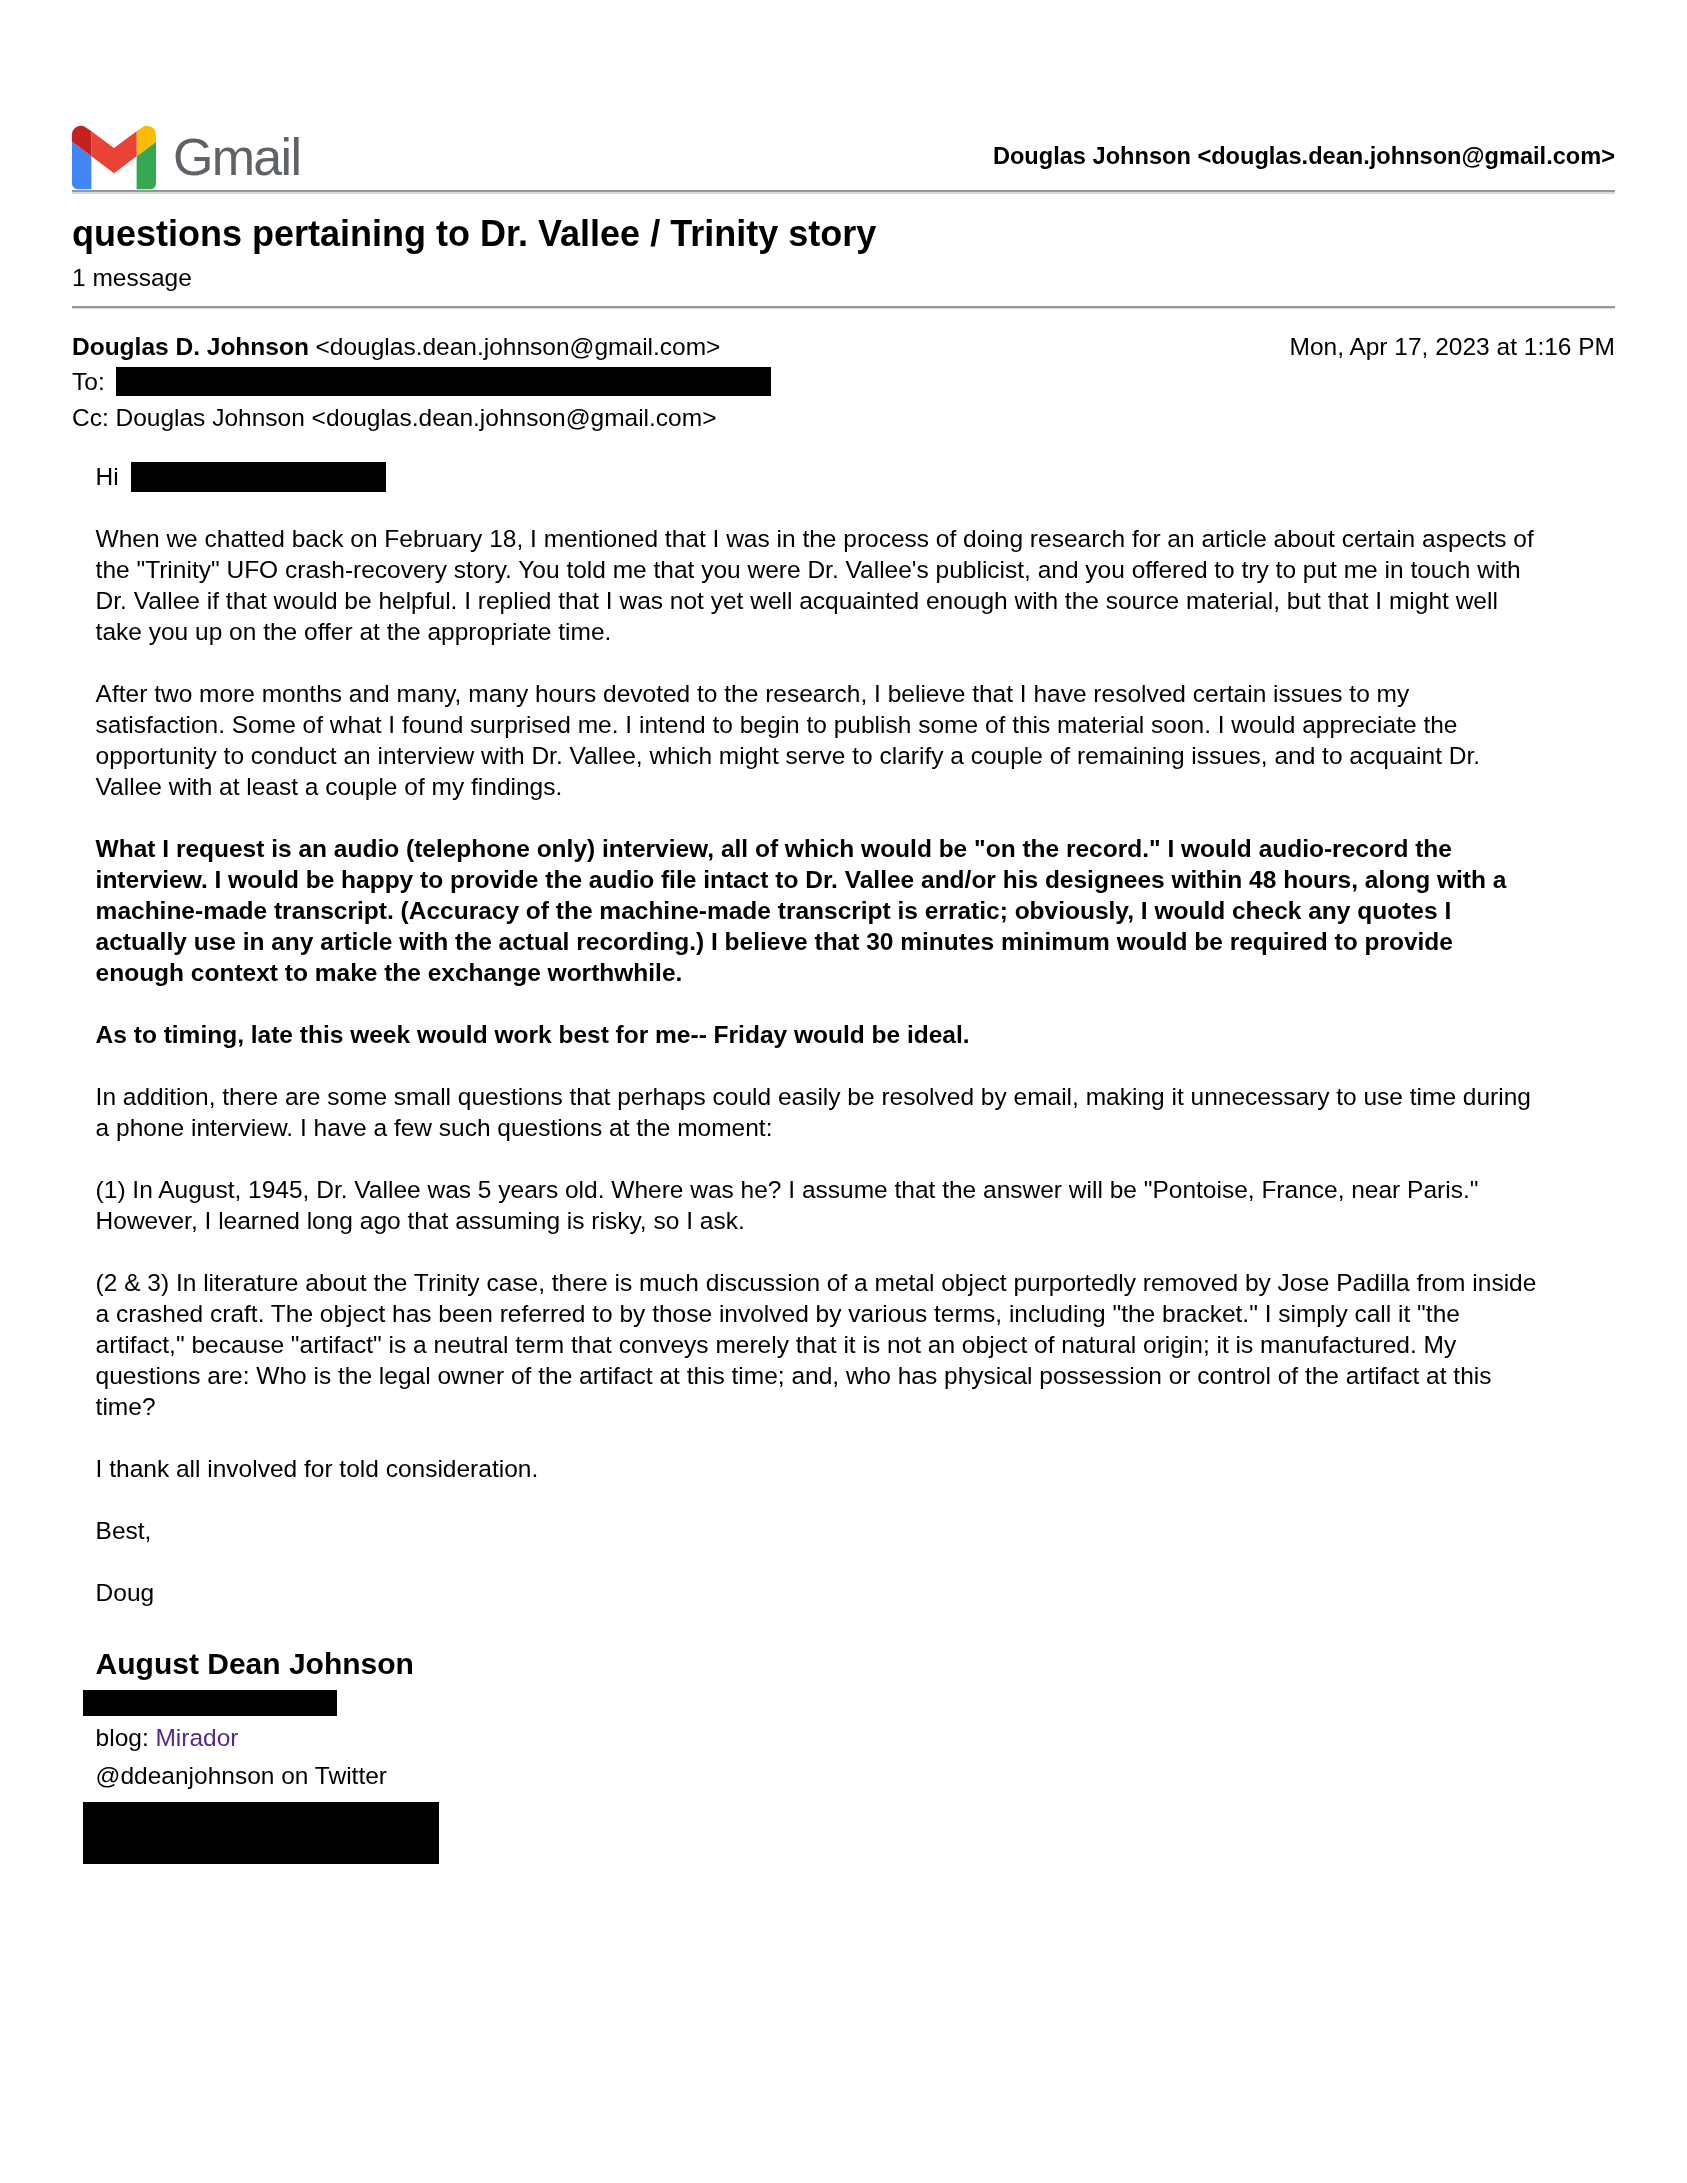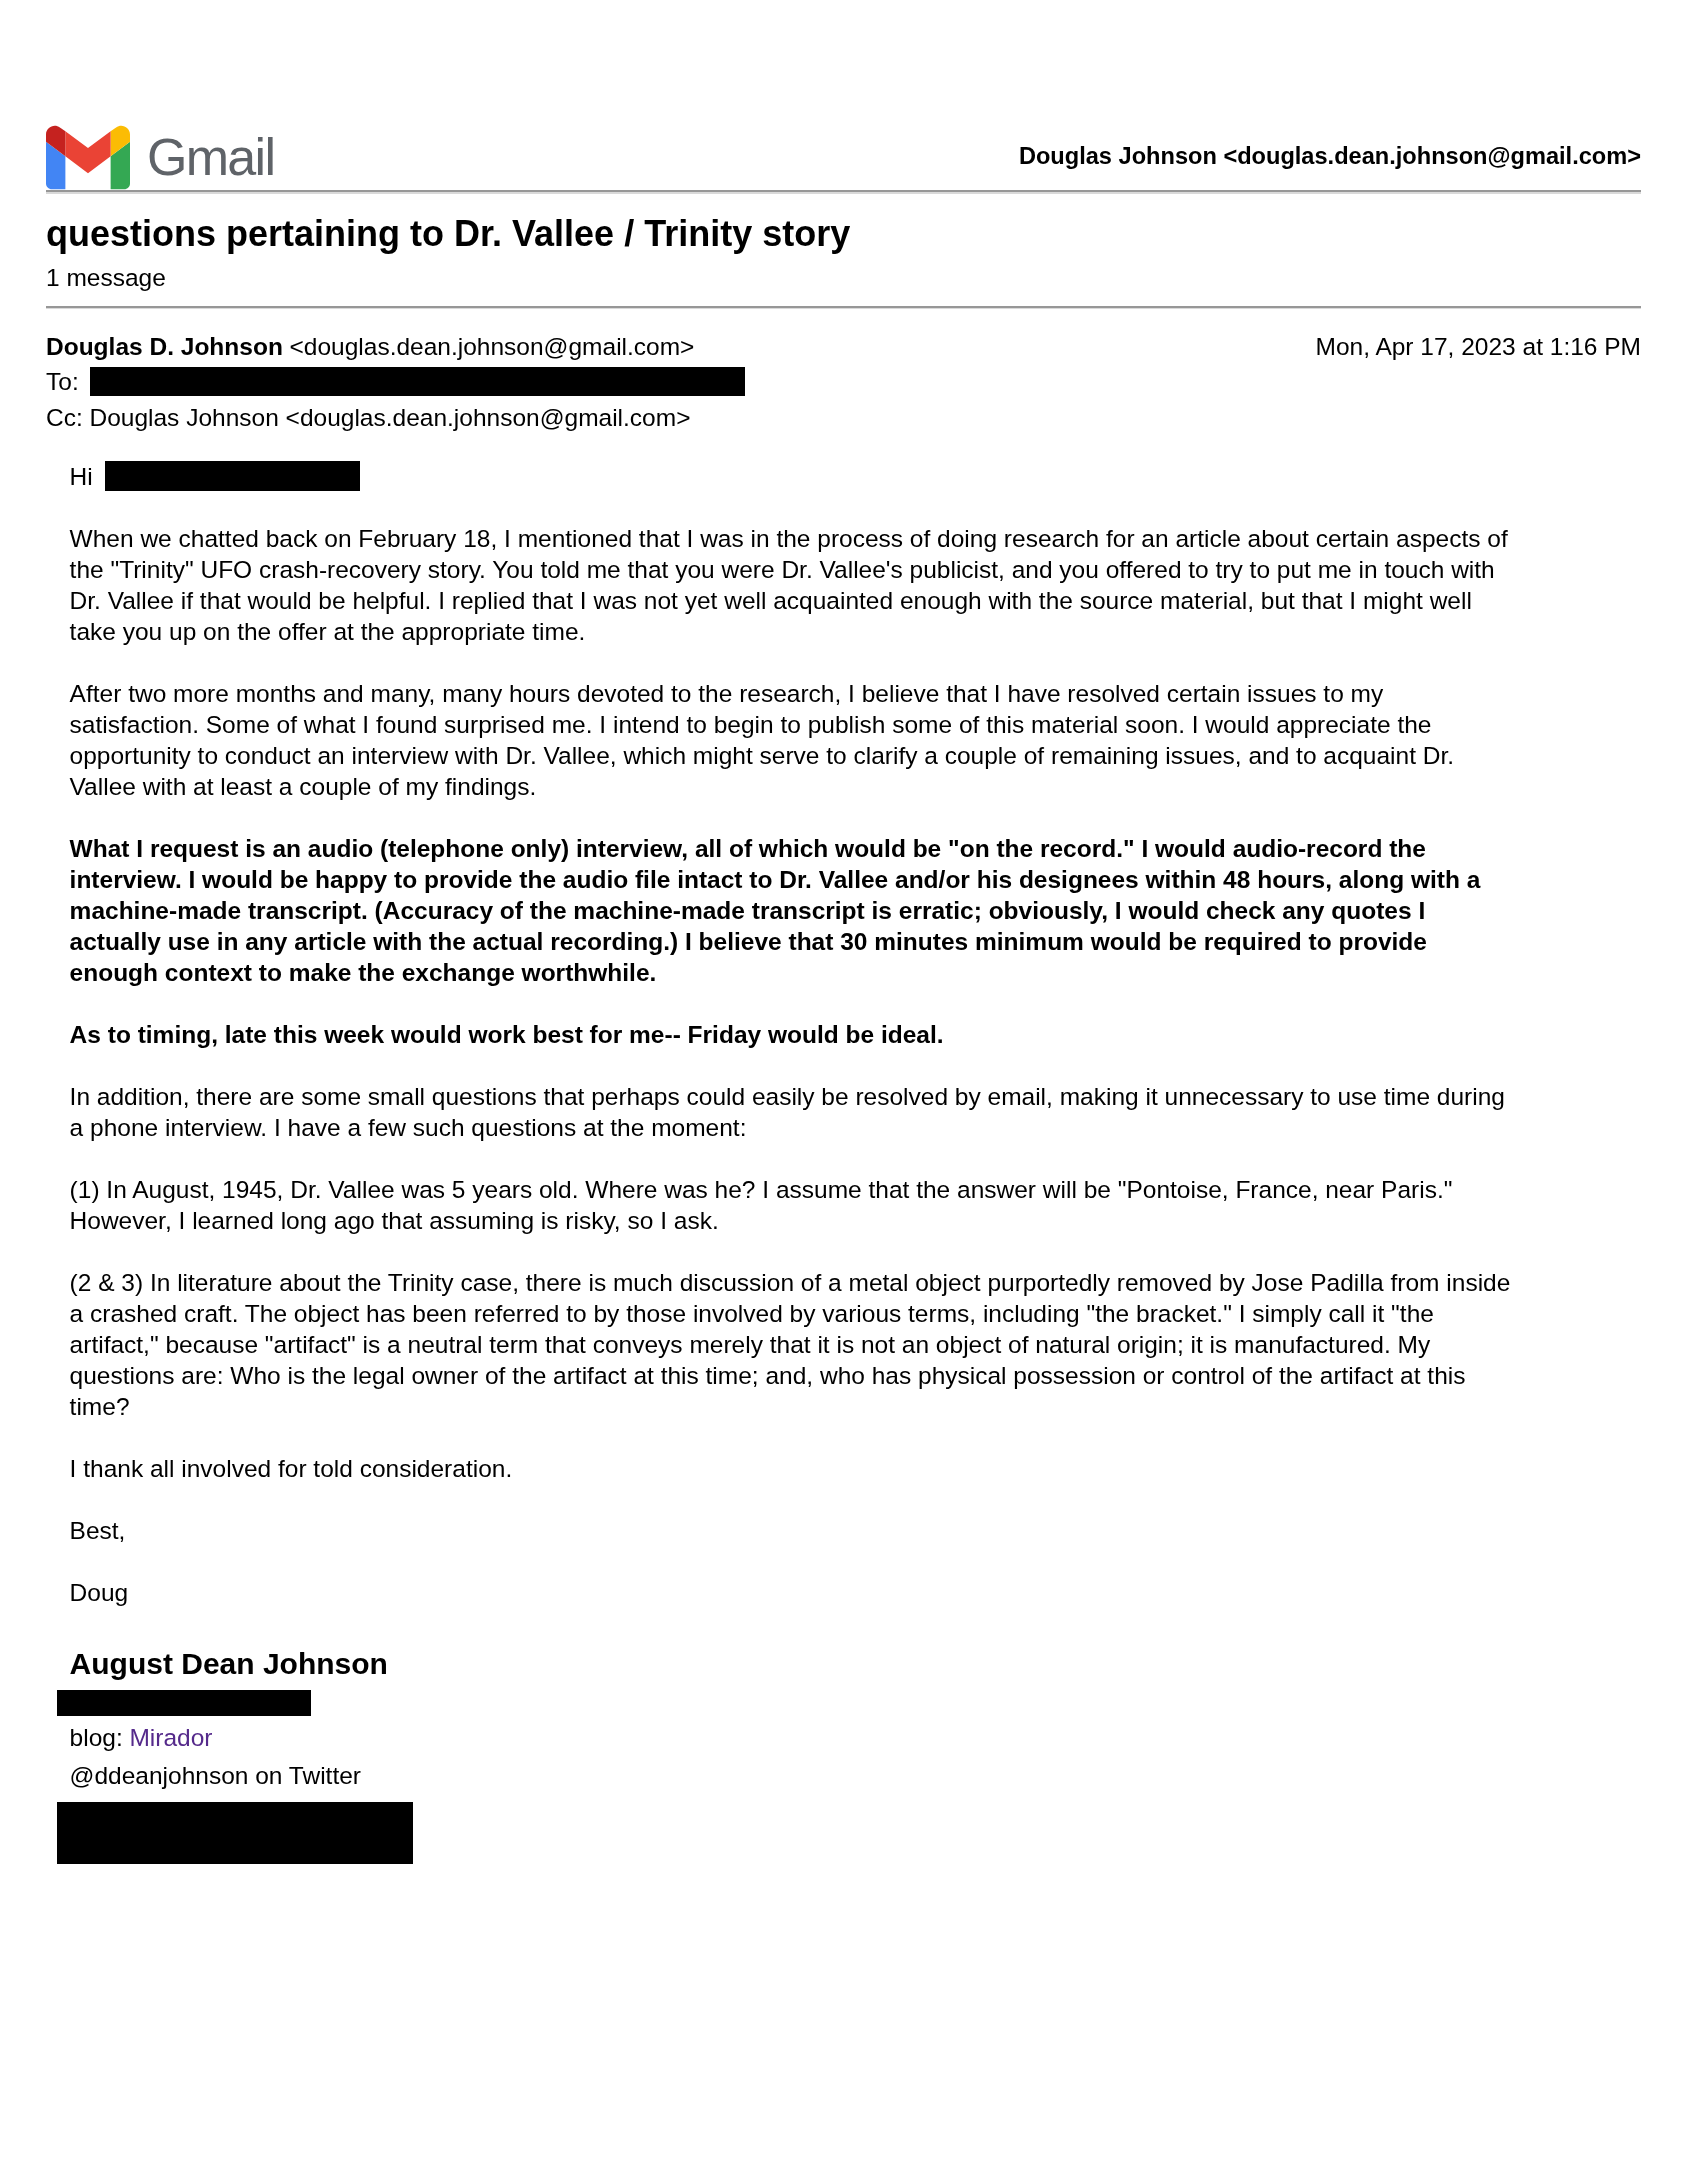--- a/index.html
+++ b/index.html
@@ -9,21 +9,21 @@
     color: #000000;
     font-family: "Liberation Sans", sans-serif;
   }
   body {
     width: 1687px;
     height: 2183px;
     overflow: hidden;
     position: relative;
   }
   .page {
-    padding: 0 46px;
+    padding: 0 72px;
   }
 
   
   .topbar {
     margin-top: 123px;
     height: 67px;
     display: flex;
     justify-content: space-between;
     align-items: center;
   }
@@ -103,21 +103,21 @@
   
   .body {
     margin-left: 23.6px;
     margin-top: 28px;
     font-size: 24.5px;
     line-height: 31px;
     width: 1448px;
   }
   .greeting {
     display: flex;
-    align-items: flex-start;
+    align-items: flex-end;
   }
   .hi-bar {
     width: 255px;
     height: 30px;
     margin-left: 11.8px;
   }
   .para {
     margin: 31px 0 0 0;
     padding: 0;
   }

